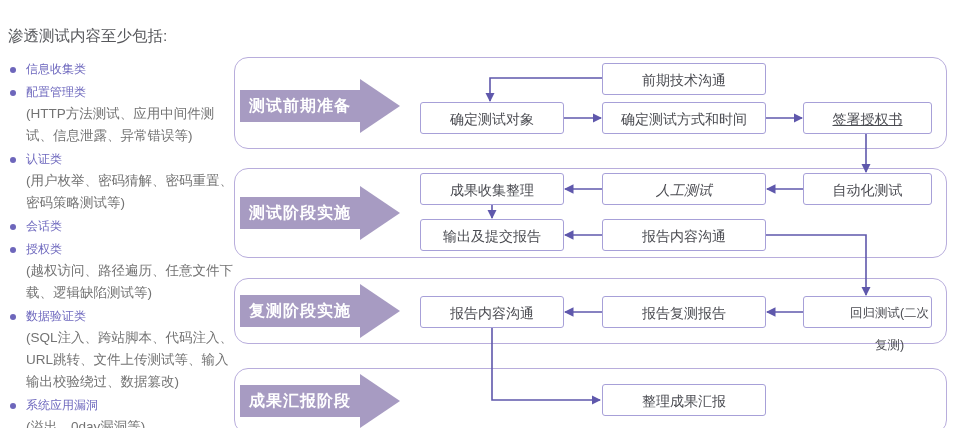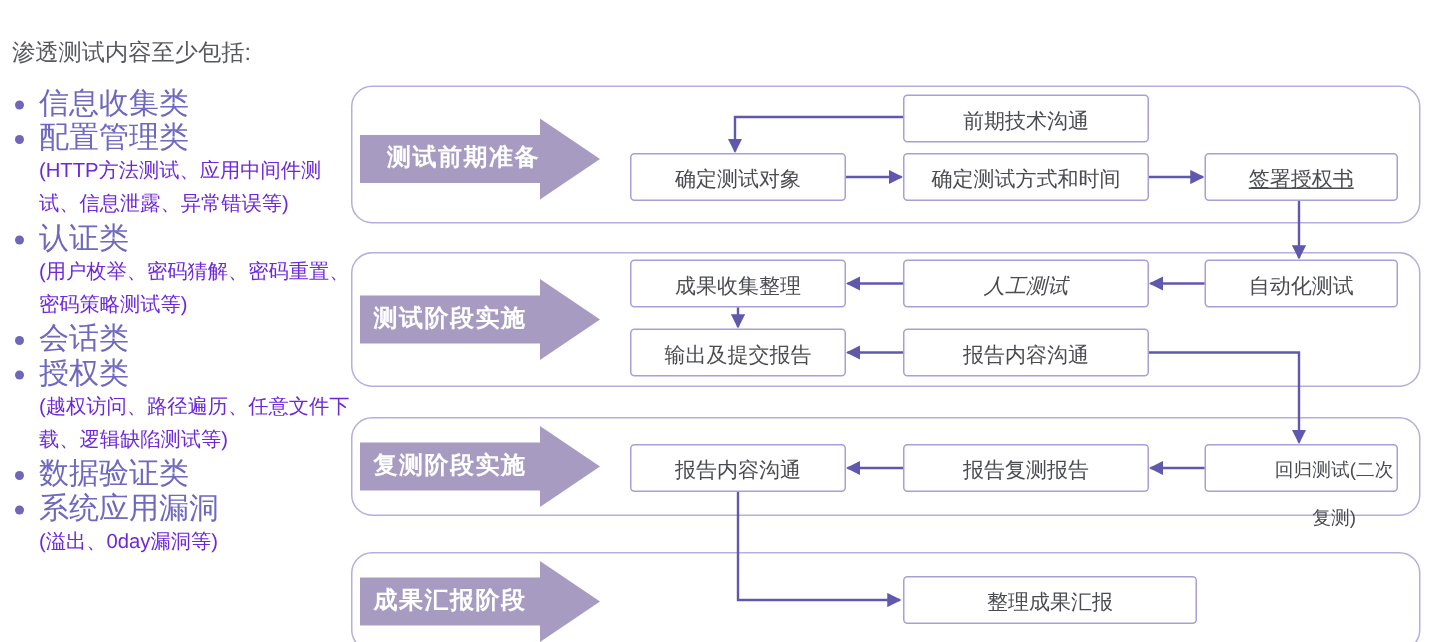--- a/index.html
+++ b/index.html
@@ -11,22 +11,22 @@
   }
   
   .sidebar{position:absolute;left:8px;top:6px;width:226px;}
   .ptitle{font-size:15.5px;color:#57585c;line-height:20px;margin-bottom:13px;}
   .slist{list-style:none;margin:0;padding:0;}
   .sitem{position:relative;padding-left:18px;margin-top:2px;}
   .sitem .dot{
     position:absolute;left:2px;top:8px;width:6px;height:6px;border-radius:50%;
     background:#6d66bb;
   }
-  .slabel{font-size:20px;line-height:21px;color:#6e68be;}
-  .sdetail{font-size:13.5px;line-height:22px;color:#6d28d9;word-break:break-all;width:212px;}
+  .slabel{font-size:12px;line-height:21px;color:#6e68be;}
+  .sdetail{font-size:13.5px;line-height:22px;color:#737373;word-break:break-all;width:212px;}
   
   .sec{
     position:absolute;left:234px;width:713px;
     border:1.5px solid #b8addc;border-radius:14px;background:#ffffff;
     box-sizing:border-box;z-index:1;
   }
   .barrow{
     position:absolute;width:120px;height:32px;background:#a79bc2;z-index:2;
     color:#ffffff;font-size:16px;font-weight:bold;line-height:32px;
     text-align:center;letter-spacing:1px;
@@ -71,35 +71,36 @@
         <div class="slabel">会话类</div>
       </li>
       <li class="sitem">
         <span class="dot"></span>
         <div class="slabel">授权类</div>
         <div class="sdetail">(越权访问、路径遍历、任意文件下载、逻辑缺陷测试等)</div>
       </li>
       <li class="sitem">
         <span class="dot"></span>
         <div class="slabel">数据验证类</div>
+        <div class="sdetail">(SQL注入、跨站脚本、代码注入、URL跳转、文件上传测试等、输入输出校验绕过、数据篡改)</div>
       </li>
       <li class="sitem">
         <span class="dot"></span>
         <div class="slabel">系统应用漏洞</div>
         <div class="sdetail">(溢出、0day漏洞等)</div>
       </li>
     </ul>
   </div>
 
   <div class="sec" style="top:37px;height:92px;"></div>
   <div class="sec" style="top:148px;height:90px;"></div>
   <div class="sec" style="top:258px;height:66px;"></div>
   <div class="sec" style="top:348px;height:66px;"></div>
 
-  <div class="barrow" style="left:240px;top:70px;text-align:right;">
+  <div class="barrow" style="left:240px;top:70px;">
     <span>测试前期准备</span>
   </div>
   <div class="barrow" style="left:240px;top:177px;">
     <span>测试阶段实施</span>
   </div>
   <div class="barrow" style="left:240px;top:275px;">
     <span>复测阶段实施</span>
   </div>
   <div class="barrow" style="left:240px;top:365px;">
     <span>成果汇报阶段</span>
@@ -113,21 +114,21 @@
   <div class="node" style="left:420px;top:153px;width:144px;">成果收集整理</div>
   <div class="node" style="left:602px;top:153px;width:164px;font-style:italic;">人工测试</div>
   <div class="node" style="left:803px;top:153px;width:129px;">自动化测试</div>
   <div class="node" style="left:420px;top:199px;width:144px;">输出及提交报告</div>
   <div class="node" style="left:602px;top:199px;width:164px;">报告内容沟通</div>
 
   <div class="node" style="left:420px;top:276px;width:144px;">报告内容沟通</div>
   <div class="node" style="left:602px;top:276px;width:164px;">报告复测报告</div>
   <div class="node small" style="left:803px;top:276px;width:129px;padding-left:44px;">回归测试(二次复测)</div>
 
-  <div class="node" style="left:602px;top:364px;width:196px;">整理成果汇报</div>
+  <div class="node" style="left:602px;top:364px;width:164px;">整理成果汇报</div>
 
   <svg id="wires" width="954" height="428">
     <defs>
       <marker id="ah" markerUnits="userSpaceOnUse" markerWidth="9.5" markerHeight="9.5" refX="8.5" refY="4.75" orient="auto">
         <path d="M0,0 L9.5,4.75 L0,9.5 Z" fill="#5f58ac"></path>
       </marker>
     </defs>
     <g fill="none" stroke="#5f58ac" stroke-width="1.6">
       <path d="M602,58 H490 V81" marker-end="url(#ah)"></path>
       <path d="M564,98 H601" marker-end="url(#ah)"></path>

